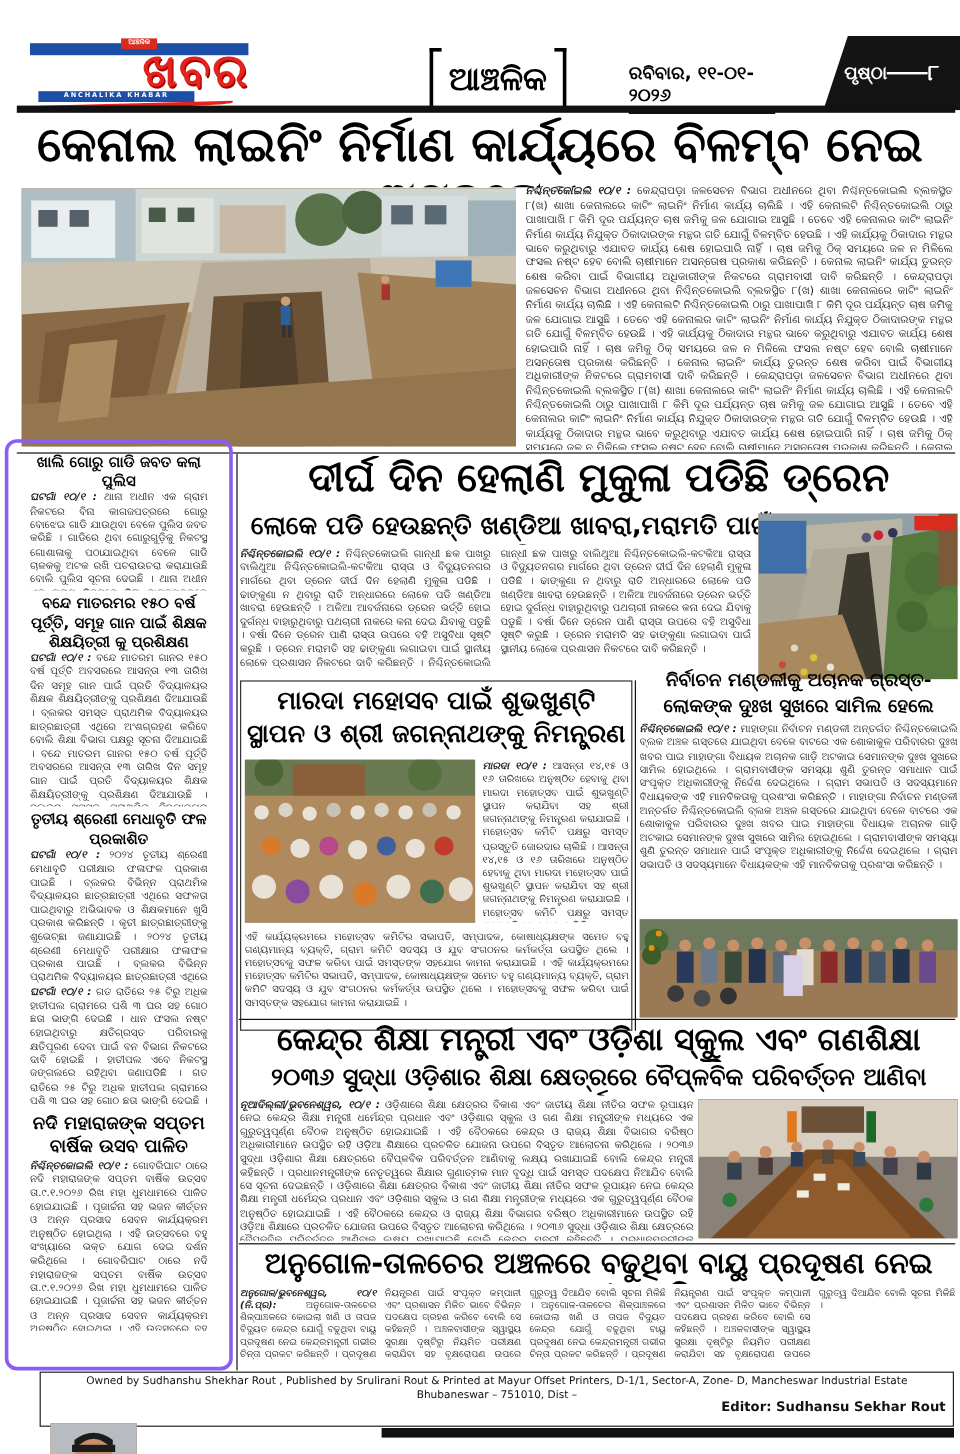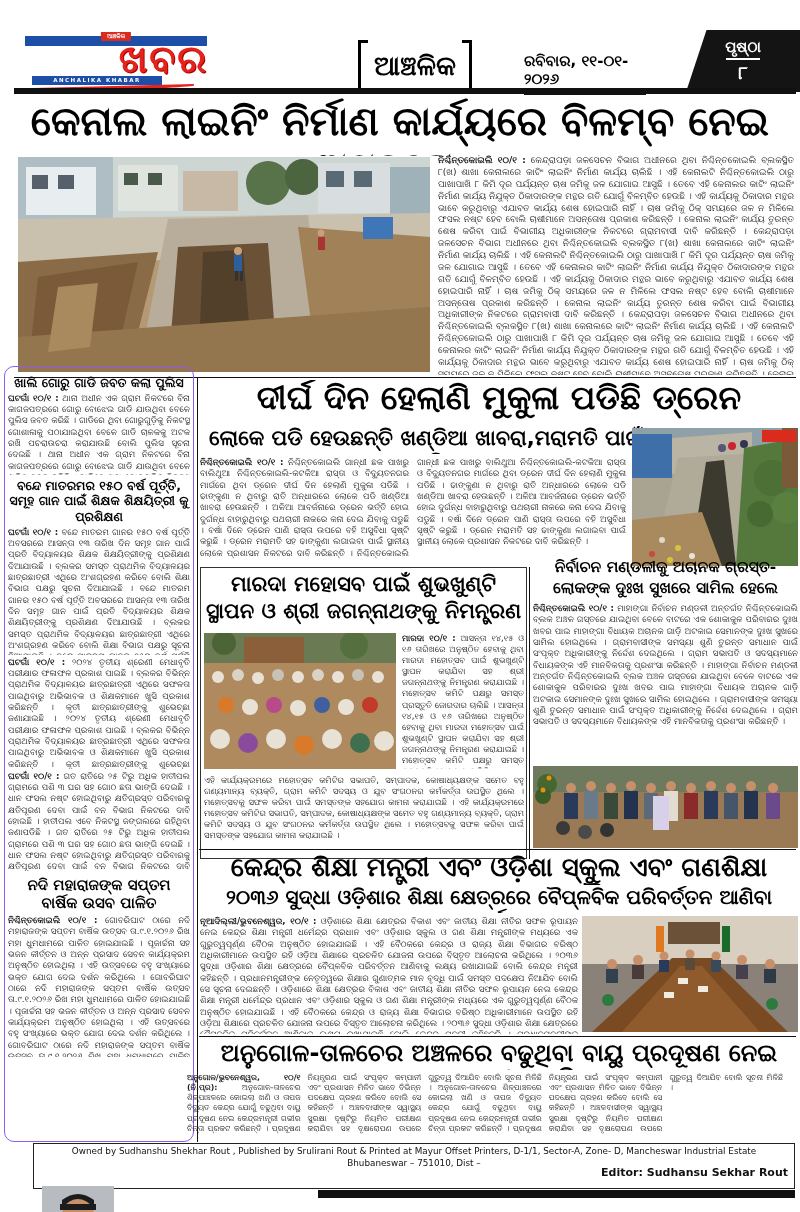--- a/index.html
+++ b/index.html
@@ -7,21 +7,21 @@
   body { font-family:"DejaVu Sans", sans-serif; }
   #page {
     position:relative; width:800px; height:1212px; margin:0 auto;
     background:#ffffff; overflow:hidden; color:#111;
   }
   .abs { position:absolute; }
   .bodytxt {
     font-size:9px; line-height:1.32; text-align:justify;
     color:#1c1c1c; overflow:hidden; word-break:break-word;
   }
-  .dl { font-weight:bold; }
+  .dl { font-weight:bold;font-style:italic; }
   .hl { font-weight:bold; color:#000; text-align:center; overflow:hidden; }
   .rule-h { background:#111; }
   .rule-v { background:#111; width:1px; }
 
   
   .logo-topbar { position:absolute; left:25px; top:36px; width:182px; height:10px; background:#1d4fa8; }
   .logo-minibox { position:absolute; left:50%; top:-4px; transform:translateX(-50%);
     background:#d92b1e; color:#fff; font-size:6px; font-weight:bold; padding:1px 6px; line-height:1.1; }
   .logo-main { position:absolute; left:28px; top:40px; width:180px; text-align:right;
     font-size:38px; font-weight:bold; color:#e5231d; letter-spacing:2px; line-height:1.0;
@@ -34,31 +34,31 @@
   .brk { width:10px; height:52px; }
   .brk.l { border-left:3px solid #000; border-top:3px solid #000; border-bottom:3px solid #000; }
   .brk.r { border-right:3px solid #000; border-top:3px solid #000; border-bottom:3px solid #000; }
   .edition-title { font-size:27px; font-weight:bold; color:#000; padding:0 6px; }
   .dateblock { position:absolute; left:524px; top:52px; width:122px; 
     font-size:15px; font-weight:bold; color:#000; }
   .dateblock .u1 { height:1px; background:#111; margin-top:2px; }
   .dateblock .u2 { height:2.5px; background:#111; margin-top:1.5px; }
   .pagechip { position:absolute; left:686px; top:30px; width:114px; height:62px; background:#141414;
     clip-path:polygon(18% 0, 100% 0, 100% 100%, 0 100%);
-    color:#fff; display:flex; flex-direction:column; align-items:center; justify-content:center; }
+    color:#fff; display:flex; flex-direction:row; align-items:center; justify-content:center; }
   .pagechip .lbl { font-size:15px; font-weight:bold; }
   .pagechip .ln { width:34px; height:1.5px; background:#fff; margin:2px 0; }
   .pagechip .num { font-size:18px; font-weight:bold; }
 
   .photo { overflow:hidden; background:#9a8a74; }
   .photo svg { display:block; width:100%; height:100%; }
 
   .leftcol {
     position:absolute; left:4px; top:366px; width:190px; height:776px;
-    border:1px solid #8b5cf6; border-radius:10px; padding:5px 3px; overflow:hidden;
+    border:3px solid #8b5cf6; border-radius:10px; padding:5px 18px; overflow:hidden;
   }
   .leftcol .hl1 { font-size:12.5px; line-height:1.25; margin-top:3px; }
   .leftcol .hl-big { font-size:15px; line-height:1.25; margin-top:5px; }
   .leftcol .bodytxt { font-size:8.6px; margin-top:2px; }
 
   .redtag { position:absolute; right:2px; top:2px; width:34px; height:12px; background:#d92b1e; }
 
   .footerbox {
     position:absolute; left:33px; top:1143px; width:762px; height:46px;
     border:1px solid #222; padding:2px 8px 0 8px; text-align:center;
@@ -154,20 +154,21 @@
       <span class="dl">ଘଟଗାଁ ୧୦/୧ :</span>
       <span>ଥାନା ଅଧୀନ ଏକ ଗ୍ରାମ ନିକଟରେ ବିନା କାଗଜପତ୍ରରେ ଗୋରୁ ବୋଝେଇ ଗାଡି ଯାଉଥିବା ବେଳେ ପୁଲିସ ଜବତ କରିଛି । ଗାଡିରେ ଥିବା ଗୋରୁଗୁଡ଼ିକୁ ନିକଟସ୍ଥ ଗୋଶାଳାକୁ ପଠାଯାଇଥିବା ବେଳେ ଗାଡି ଚାଳକକୁ ଅଟକ ରଖି ପଚରାଉଚରା କରାଯାଉଛି ବୋଲି ପୁଲିସ ସୂଚନା ଦେଇଛି । ଥାନା ଅଧୀନ ଏକ ଗ୍ରାମ ନିକଟରେ ବିନା କାଗଜପତ୍ରରେ ଗୋରୁ ବୋଝେଇ ଗାଡି ଯାଉଥିବା ବେଳେ ପୁଲିସ ଜବତ କରିଛି । ଗାଡିରେ ଥିବା ଗୋରୁଗୁଡ଼ିକୁ ନିକଟସ୍ଥ ଗୋଶାଳାକୁ ପଠାଯାଇଥିବା ବେଳେ ଗାଡି ଚାଳକକୁ ଅଟକ ରଖି ପଚରାଉଚରା କରାଯାଉଛି ବୋଲି ପୁଲିସ ସୂଚନା ଦେଇଛି ।</span>
     </div>
 
     <div class="hl hl1">ବନ୍ଦେ ମାତରମର ୧୫୦ ବର୍ଷ ପୂର୍ତ୍ତି, ସମୂହ ଗାନ ପାଇଁ ଶିକ୍ଷକ ଶିକ୍ଷୟିତ୍ରୀ କୁ ପ୍ରଶିକ୍ଷଣ</div>
     <div class="bodytxt" style="height:128px;">
       <span class="dl">ଘଟଗାଁ ୧୦/୧ :</span>
       <span>ବନ୍ଦେ ମାତରମ ଗାନର ୧୫୦ ବର୍ଷ ପୂର୍ତ୍ତି ଅବସରରେ ଆସନ୍ତା ୧୩ ତାରିଖ ଦିନ ସମୂହ ଗାନ ପାଇଁ ପ୍ରତି ବିଦ୍ୟାଳୟର ଶିକ୍ଷକ ଶିକ୍ଷୟିତ୍ରୀଙ୍କୁ ପ୍ରଶିକ୍ଷଣ ଦିଆଯାଉଛି । ବ୍ଲକର ସମସ୍ତ ପ୍ରାଥମିକ ବିଦ୍ୟାଳୟର ଛାତ୍ରଛାତ୍ରୀ ଏଥିରେ ଅଂଶଗ୍ରହଣ କରିବେ ବୋଲି ଶିକ୍ଷା ବିଭାଗ ପକ୍ଷରୁ ସୂଚନା ଦିଆଯାଇଛି । ବନ୍ଦେ ମାତରମ ଗାନର ୧୫୦ ବର୍ଷ ପୂର୍ତ୍ତି ଅବସରରେ ଆସନ୍ତା ୧୩ ତାରିଖ ଦିନ ସମୂହ ଗାନ ପାଇଁ ପ୍ରତି ବିଦ୍ୟାଳୟର ଶିକ୍ଷକ ଶିକ୍ଷୟିତ୍ରୀଙ୍କୁ ପ୍ରଶିକ୍ଷଣ ଦିଆଯାଉଛି । ବ୍ଲକର ସମସ୍ତ ପ୍ରାଥମିକ ବିଦ୍ୟାଳୟର ଛାତ୍ରଛାତ୍ରୀ ଏଥିରେ ଅଂଶଗ୍ରହଣ କରିବେ ବୋଲି ଶିକ୍ଷା ବିଭାଗ ପକ୍ଷରୁ ସୂଚନା ଦିଆଯାଇଛି । ବନ୍ଦେ ମାତରମ ଗାନର ୧୫୦ ବର୍ଷ ପୂର୍ତ୍ତି ଅବସରରେ ଆସନ୍ତା ୧୩ ତାରିଖ ଦିନ ସମୂହ ଗାନ ପାଇଁ ପ୍ରତି ବିଦ୍ୟାଳୟର ଶିକ୍ଷକ ଶିକ୍ଷୟିତ୍ରୀଙ୍କୁ ପ୍ରଶିକ୍ଷଣ ଦିଆଯାଉଛି । ବ୍ଲକର ସମସ୍ତ ପ୍ରାଥମିକ ବିଦ୍ୟାଳୟର ଛାତ୍ରଛାତ୍ରୀ ଏଥିରେ ଅଂଶଗ୍ରହଣ କରିବେ ବୋଲି ଶିକ୍ଷା ବିଭାଗ ପକ୍ଷରୁ ସୂଚନା ଦିଆଯାଇଛି ।</span>
     </div>
 
+    <div class="hl hl1">ତୃତୀୟ ଶ୍ରେଣୀ ମେଧାବୃତି ଫଳ ପ୍ରକାଶିତ</div>
     <div class="bodytxt" style="height:112px;">
       <span class="dl">ଘଟଗାଁ ୧୦/୧ :</span>
       <span>୨୦୨୪ ତୃତୀୟ ଶ୍ରେଣୀ ମେଧାବୃତି ପରୀକ୍ଷାର ଫଳାଫଳ ପ୍ରକାଶ ପାଇଛି । ବ୍ଲକର ବିଭିନ୍ନ ପ୍ରାଥମିକ ବିଦ୍ୟାଳୟର ଛାତ୍ରଛାତ୍ରୀ ଏଥିରେ ସଫଳତା ପାଇଥିବାରୁ ଅଭିଭାବକ ଓ ଶିକ୍ଷକମାନେ ଖୁସି ପ୍ରକାଶ କରିଛନ୍ତି । କୃତୀ ଛାତ୍ରଛାତ୍ରୀଙ୍କୁ ଶୁଭେଚ୍ଛା ଜଣାଯାଇଛି । ୨୦୨୪ ତୃତୀୟ ଶ୍ରେଣୀ ମେଧାବୃତି ପରୀକ୍ଷାର ଫଳାଫଳ ପ୍ରକାଶ ପାଇଛି । ବ୍ଲକର ବିଭିନ୍ନ ପ୍ରାଥମିକ ବିଦ୍ୟାଳୟର ଛାତ୍ରଛାତ୍ରୀ ଏଥିରେ ସଫଳତା ପାଇଥିବାରୁ ଅଭିଭାବକ ଓ ଶିକ୍ଷକମାନେ ଖୁସି ପ୍ରକାଶ କରିଛନ୍ତି । କୃତୀ ଛାତ୍ରଛାତ୍ରୀଙ୍କୁ ଶୁଭେଚ୍ଛା ଜଣାଯାଇଛି । ୨୦୨୪ ତୃତୀୟ ଶ୍ରେଣୀ ମେଧାବୃତି ପରୀକ୍ଷାର ଫଳାଫଳ ପ୍ରକାଶ ପାଇଛି । ବ୍ଲକର ବିଭିନ୍ନ ପ୍ରାଥମିକ ବିଦ୍ୟାଳୟର ଛାତ୍ରଛାତ୍ରୀ ଏଥିରେ ସଫଳତା ପାଇଥିବାରୁ ଅଭିଭାବକ ଓ ଶିକ୍ଷକମାନେ ଖୁସି ପ୍ରକାଶ କରିଛନ୍ତି । କୃତୀ ଛାତ୍ରଛାତ୍ରୀଙ୍କୁ ଶୁଭେଚ୍ଛା ଜଣାଯାଇଛି ।</span>
     </div>
 
     <div class="bodytxt" style="height:100px;">
       <span class="dl">ଘଟଗାଁ ୧୦/୧ :</span>
       <span>ଗତ ରାତିରେ ୨୫ ଟିରୁ ଅଧିକ ହାତୀପଲ ଗ୍ରାମରେ ପଶି ୩ ଘର ସହ ଗୋଠ ଛତା ଭାଙ୍ଗି ଦେଇଛି । ଧାନ ଫସଲ ନଷ୍ଟ ହୋଇଥିବାରୁ କ୍ଷତିଗ୍ରସ୍ତ ପରିବାରକୁ କ୍ଷତିପୂରଣ ଦେବା ପାଇଁ ବନ ବିଭାଗ ନିକଟରେ ଦାବି ହୋଇଛି । ହାତୀପଲ ଏବେ ନିକଟସ୍ଥ ଜଙ୍ଗଲରେ ରହିଥିବା ଜଣାପଡିଛି । ଗତ ରାତିରେ ୨୫ ଟିରୁ ଅଧିକ ହାତୀପଲ ଗ୍ରାମରେ ପଶି ୩ ଘର ସହ ଗୋଠ ଛତା ଭାଙ୍ଗି ଦେଇଛି । ଧାନ ଫସଲ ନଷ୍ଟ ହୋଇଥିବାରୁ କ୍ଷତିଗ୍ରସ୍ତ ପରିବାରକୁ କ୍ଷତିପୂରଣ ଦେବା ପାଇଁ ବନ ବିଭାଗ ନିକଟରେ ଦାବି ହୋଇଛି । ହାତୀପଲ ଏବେ ନିକଟସ୍ଥ ଜଙ୍ଗଲରେ ରହିଥିବା ଜଣାପଡିଛି । ଗତ ରାତିରେ ୨୫ ଟିରୁ ଅଧିକ ହାତୀପଲ ଗ୍ରାମରେ ପଶି ୩ ଘର ସହ ଗୋଠ ଛତା ଭାଙ୍ଗି ଦେଇଛି । ଧାନ ଫସଲ ନଷ୍ଟ ହୋଇଥିବାରୁ କ୍ଷତିଗ୍ରସ୍ତ ପରିବାରକୁ କ୍ଷତିପୂରଣ ଦେବା ପାଇଁ ବନ ବିଭାଗ ନିକଟରେ ଦାବି ହୋଇଛି । ହାତୀପଲ ଏବେ ନିକଟସ୍ଥ ଜଙ୍ଗଲରେ ରହିଥିବା ଜଣାପଡିଛି ।</span>
     </div>
 
@@ -344,21 +345,21 @@
       <circle cx="26" cy="84" r="6" fill="#2e7a3e"></circle>
       <circle cx="190" cy="88" r="6" fill="#2e7a3e"></circle>
       <rect x="96" y="62" width="10" height="6" fill="#f0ece0"></rect>
       <rect x="116" y="70" width="10" height="6" fill="#f0ece0"></rect>
       <rect x="82" y="76" width="10" height="6" fill="#f0ece0"></rect>
     </svg>
   </div>
   <div class="abs rule-h" style="left:199px; top:1036px; width:597px; height:1px;"></div>
 
   <div class="abs hl" style="left:200px; top:1040px; width:598px; height:30px; font-size:24px; line-height:1.1;">ଅନୁଗୋଳ-ତାଳଚେର ଅଞ୍ଚଳରେ ବଢୁଥିବା ବାୟୁ ପ୍ରଦୂଷଣ ନେଇ କେନ୍ଦ୍ରମନ୍ତ୍ରୀଙ୍କ ଚିନ୍ତା</div>
-  <div class="abs bodytxt" style="left:187px; top:1073px; width:596px; height:66px; column-count:5; column-gap:7px; font-size:7.8px; line-height:1.3;">
+  <div class="abs bodytxt" style="left:200px; top:1073px; width:596px; height:66px; column-count:5; column-gap:7px; font-size:7.8px; line-height:1.3;">
     <span class="dl">ଅନୁଗୋଳ/ଭୁବନେଶ୍ୱର, ୧୦/୧ (ନି.ପ୍ର):</span>
     <span>ଅନୁଗୋଳ-ତାଳଚେର ଶିଳ୍ପାଞ୍ଚଳରେ କୋଇଲା ଖଣି ଓ ତାପଜ ବିଦ୍ୟୁତ କେନ୍ଦ୍ର ଯୋଗୁଁ ବଢୁଥିବା ବାୟୁ ପ୍ରଦୂଷଣ ନେଇ କେନ୍ଦ୍ରମନ୍ତ୍ରୀ ଗଭୀର ଚିନ୍ତା ପ୍ରକଟ କରିଛନ୍ତି । ପ୍ରଦୂଷଣ ନିୟନ୍ତ୍ରଣ ପାଇଁ ସଂପୃକ୍ତ କମ୍ପାନୀ ଏବଂ ପ୍ରଶାସନ ମିଳିତ ଭାବେ ବିଭିନ୍ନ ପଦକ୍ଷେପ ଗ୍ରହଣ କରିବେ ବୋଲି ସେ କହିଛନ୍ତି । ଅଞ୍ଚଳବାସୀଙ୍କ ସ୍ୱାସ୍ଥ୍ୟ ସୁରକ୍ଷା ଦୃଷ୍ଟିରୁ ନିୟମିତ ପରୀକ୍ଷଣ କରାଯିବା ସହ ବୃକ୍ଷରୋପଣ ଉପରେ ଗୁରୁତ୍ୱ ଦିଆଯିବ ବୋଲି ସୂଚନା ମିଳିଛି । ଅନୁଗୋଳ-ତାଳଚେର ଶିଳ୍ପାଞ୍ଚଳରେ କୋଇଲା ଖଣି ଓ ତାପଜ ବିଦ୍ୟୁତ କେନ୍ଦ୍ର ଯୋଗୁଁ ବଢୁଥିବା ବାୟୁ ପ୍ରଦୂଷଣ ନେଇ କେନ୍ଦ୍ରମନ୍ତ୍ରୀ ଗଭୀର ଚିନ୍ତା ପ୍ରକଟ କରିଛନ୍ତି । ପ୍ରଦୂଷଣ ନିୟନ୍ତ୍ରଣ ପାଇଁ ସଂପୃକ୍ତ କମ୍ପାନୀ ଏବଂ ପ୍ରଶାସନ ମିଳିତ ଭାବେ ବିଭିନ୍ନ ପଦକ୍ଷେପ ଗ୍ରହଣ କରିବେ ବୋଲି ସେ କହିଛନ୍ତି । ଅଞ୍ଚଳବାସୀଙ୍କ ସ୍ୱାସ୍ଥ୍ୟ ସୁରକ୍ଷା ଦୃଷ୍ଟିରୁ ନିୟମିତ ପରୀକ୍ଷଣ କରାଯିବା ସହ ବୃକ୍ଷରୋପଣ ଉପରେ ଗୁରୁତ୍ୱ ଦିଆଯିବ ବୋଲି ସୂଚନା ମିଳିଛି ।</span>
   </div>
 
   <div class="footerbox">
     <div>Owned by Sudhanshu Shekhar Rout , Published by  Srulirani Rout &amp; Printed at Mayur Offset Printers,  D-1/1, Sector-A, Zone- D, Mancheswar Industrial Estate Bhubaneswar – 751010, Dist –</div>
   </div>
   <div class="editorline">
     <span>Editor:</span>
     <span>Sudhansu Sekhar Rout</span>

